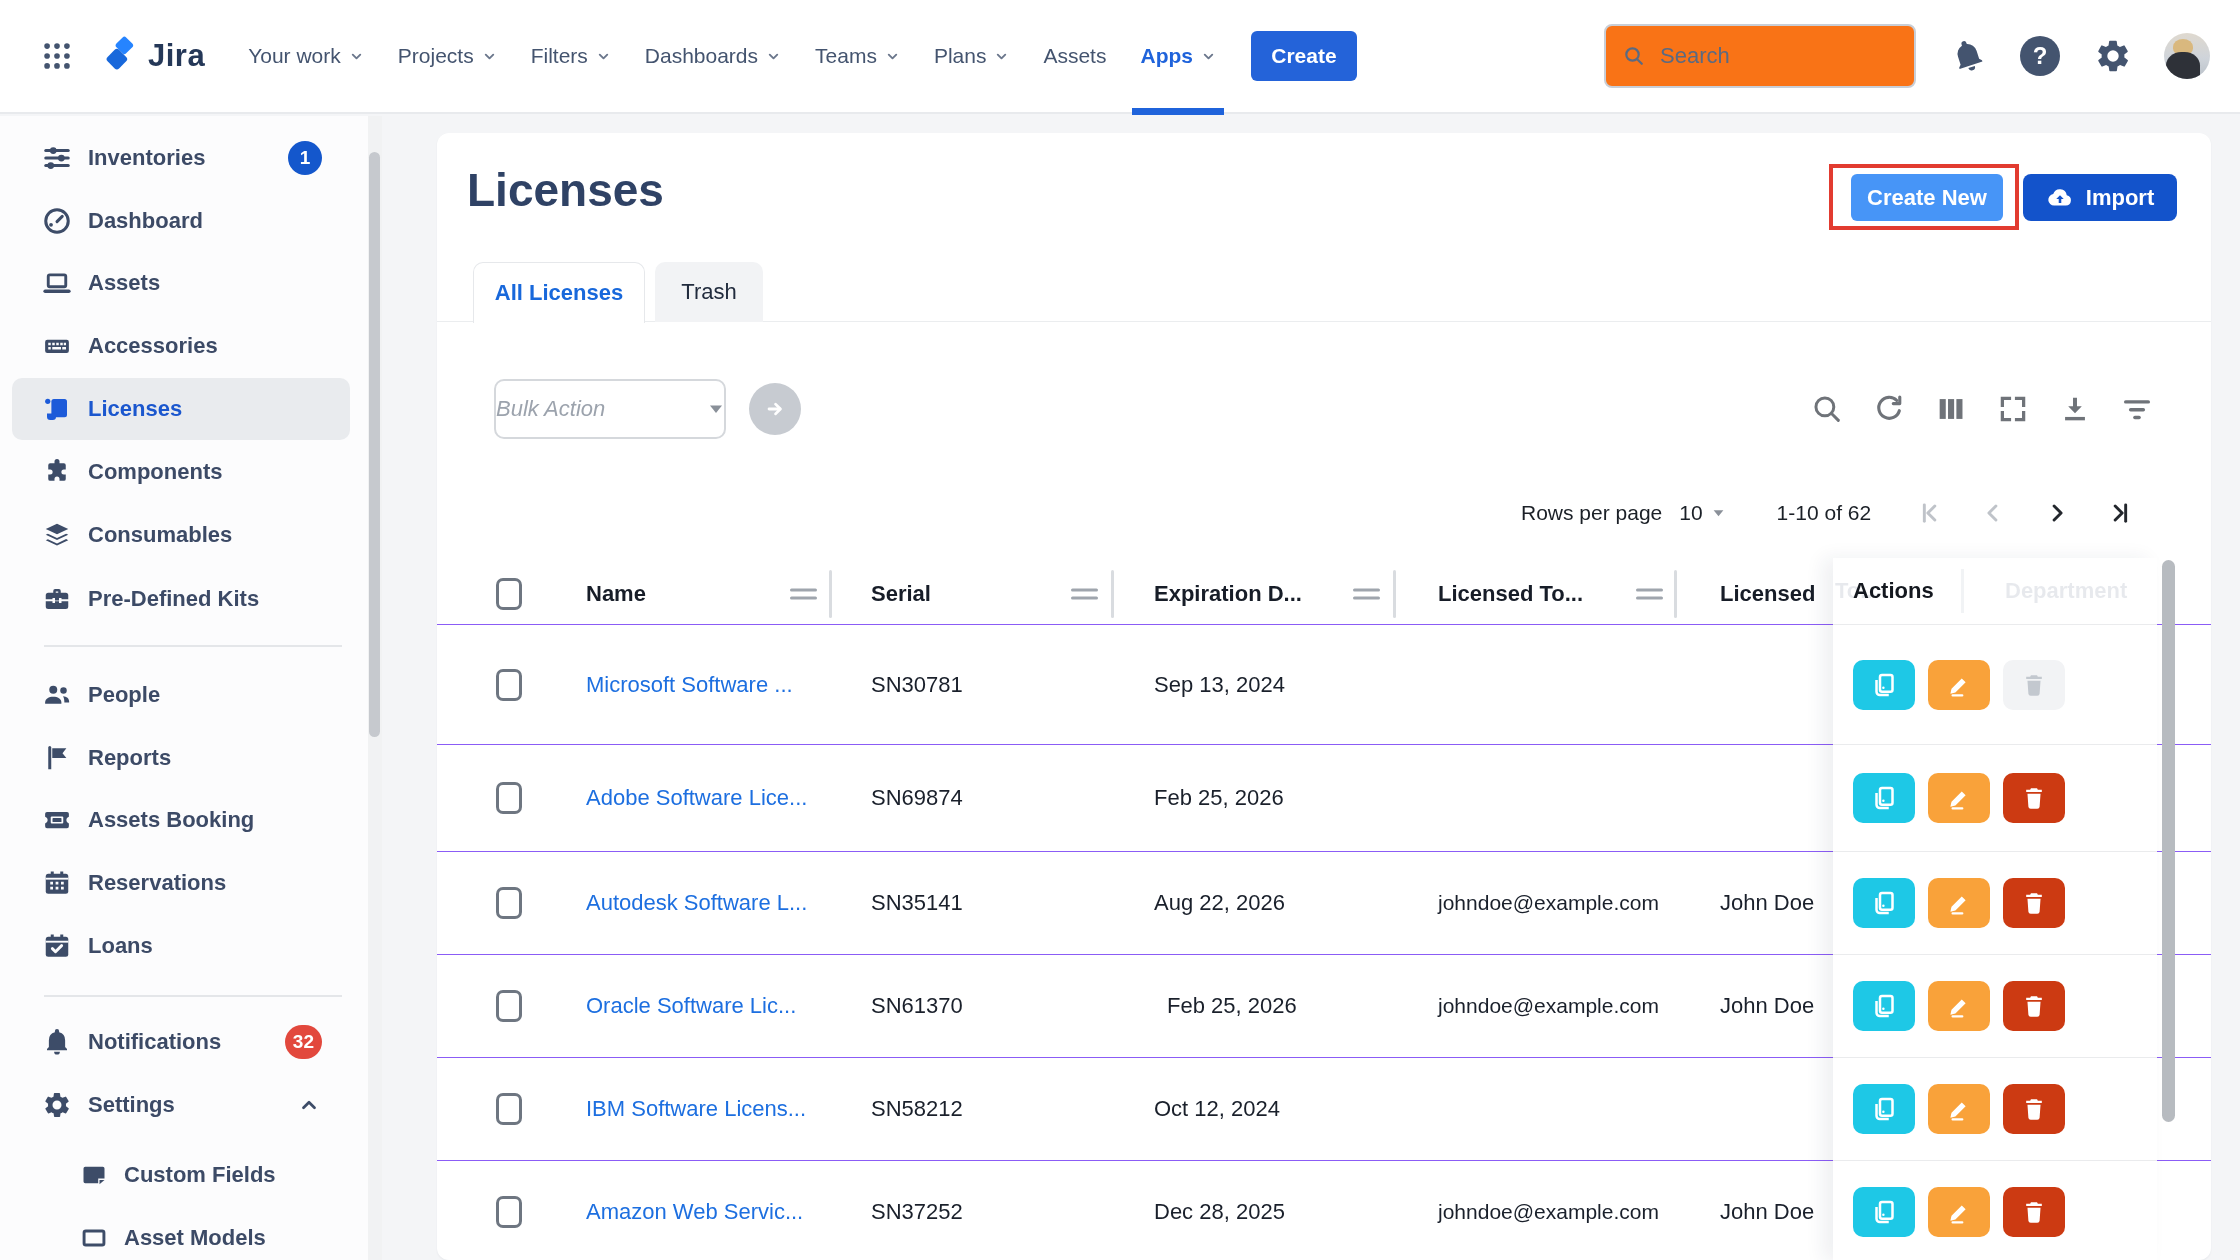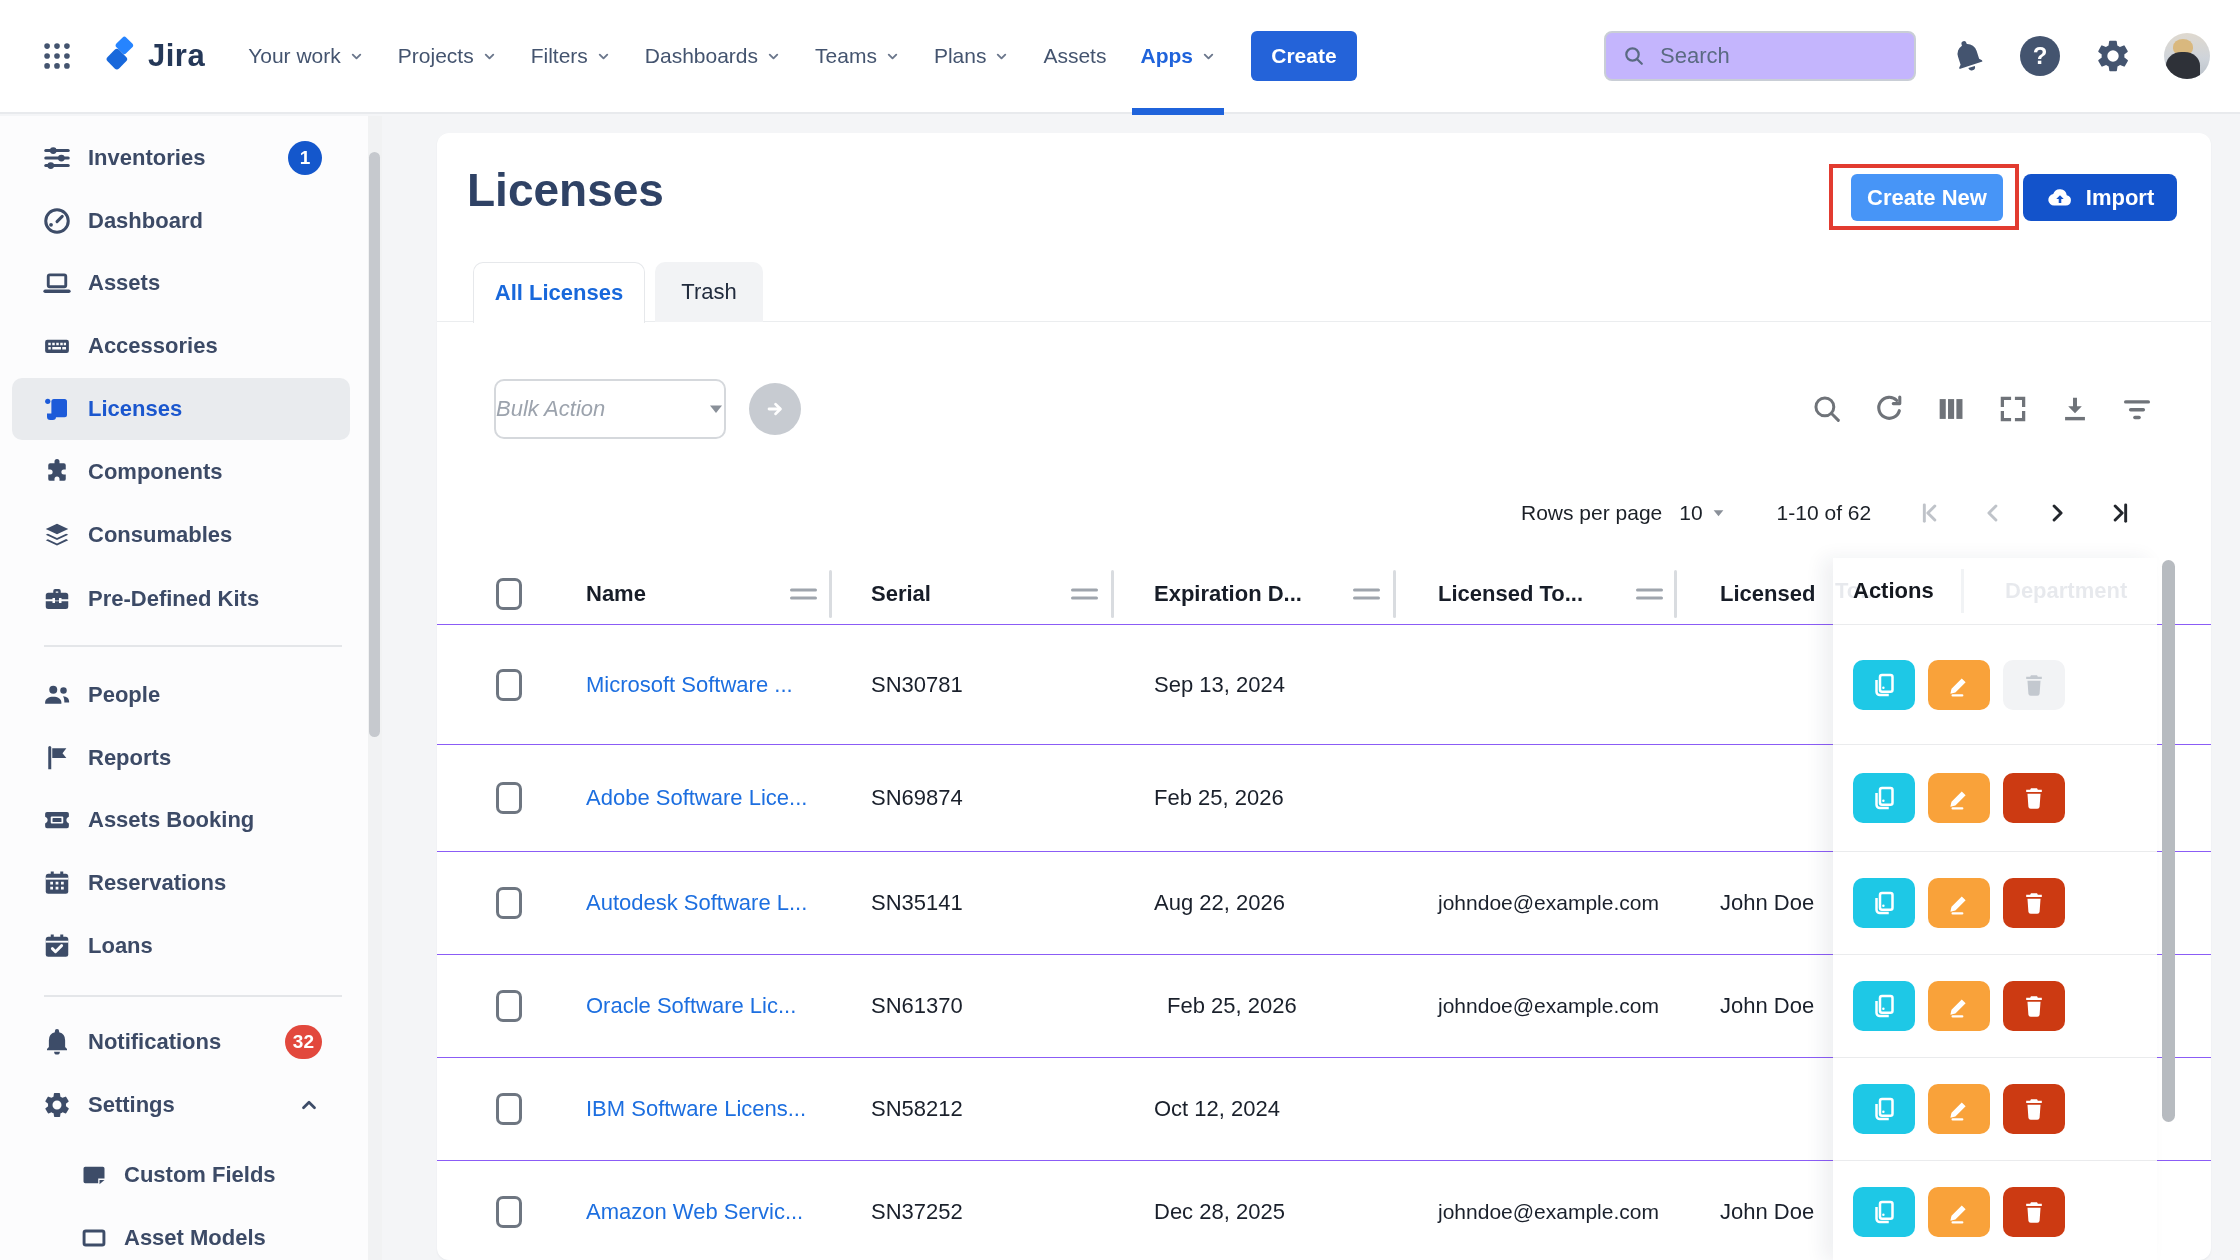--- a/index.html
+++ b/index.html
@@ -13,22 +13,22 @@
     border-bottom:2px solid #E8EAED;display:flex;align-items:center;padding:0 30px;box-sizing:border-box;z-index:20}
   .appgrid{color:#44546F;margin:0 14px 0 10px;cursor:pointer}
   .logo{display:flex;align-items:center;gap:8px;margin:0 26px 0 12px;cursor:pointer}
   .logo-text{font-size:31px;font-weight:600;color:#253858;letter-spacing:.5px}
   .nav-item{position:relative;height:114px;display:flex;align-items:center;gap:8px;
     margin:0 17px;font-size:21px;color:#44546F;font-weight:500;cursor:pointer;white-space:nowrap}
   .nav-item.active{color:#1F63DB;font-weight:600}
   .nav-item.active::after{content:"";position:absolute;left:-8px;right:-8px;bottom:-2px;height:7px;background:#1F63DB}
   .btn-create{margin-left:18px;width:106px;height:50px;background:#2463D9;color:#fff;border:none;
     border-radius:6px;font-size:21px;font-weight:600;font-family:inherit;cursor:pointer}
-  .searchbox{margin-left:auto;display:flex;align-items:center;gap:12px;width:312px;height:50px;
-    border:2px solid #C9CED6;border-radius:8px;padding:0 16px;box-sizing:border-box;background:#c4b5fd}
+  .searchbox{margin-left:auto;display:flex;align-items:center;gap:12px;width:312px;height:64px;
+    border:2px solid #C9CED6;border-radius:8px;padding:0 16px;box-sizing:border-box;background:#f97316}
   .searchbox input{border:none;outline:none;font-size:22px;color:#243047;width:200px;font-family:inherit;background:transparent}
   .searchbox input::placeholder{color:#5A6A82}
   .nav-ico{margin-left:34px;color:#44546F;cursor:pointer;flex:none}
   .help-circle{width:40px;height:40px;border-radius:50%;background:#44546F;color:#fff;display:flex;
     align-items:center;justify-content:center;font-size:24px;font-weight:700}
   .avatar{margin-left:32px;width:46px;height:46px;border-radius:50%;overflow:hidden;position:relative;
     background:linear-gradient(180deg,#dfd9cf 0%,#cfd4da 55%,#b9c0c8 100%);flex:none;cursor:pointer}
   .avatar::before{content:"";position:absolute;left:9px;top:6px;width:20px;height:16px;border-radius:50% 50% 40% 40%;background:#d9b87e}
   .avatar::after{content:"";position:absolute;left:2px;top:19px;width:34px;height:30px;border-radius:45% 45% 0 0;background:#2e3138}
   

